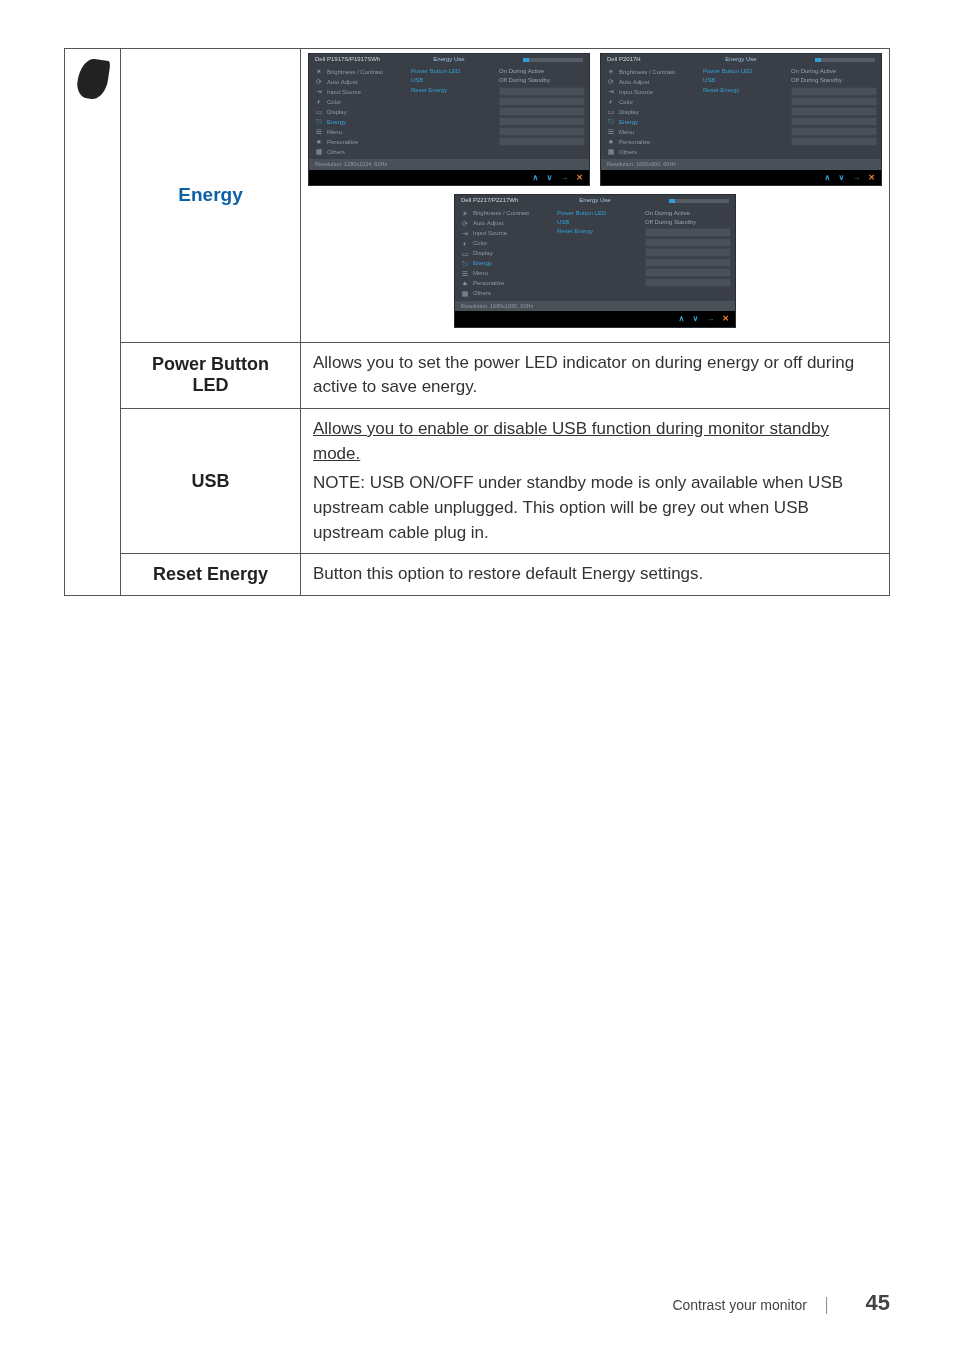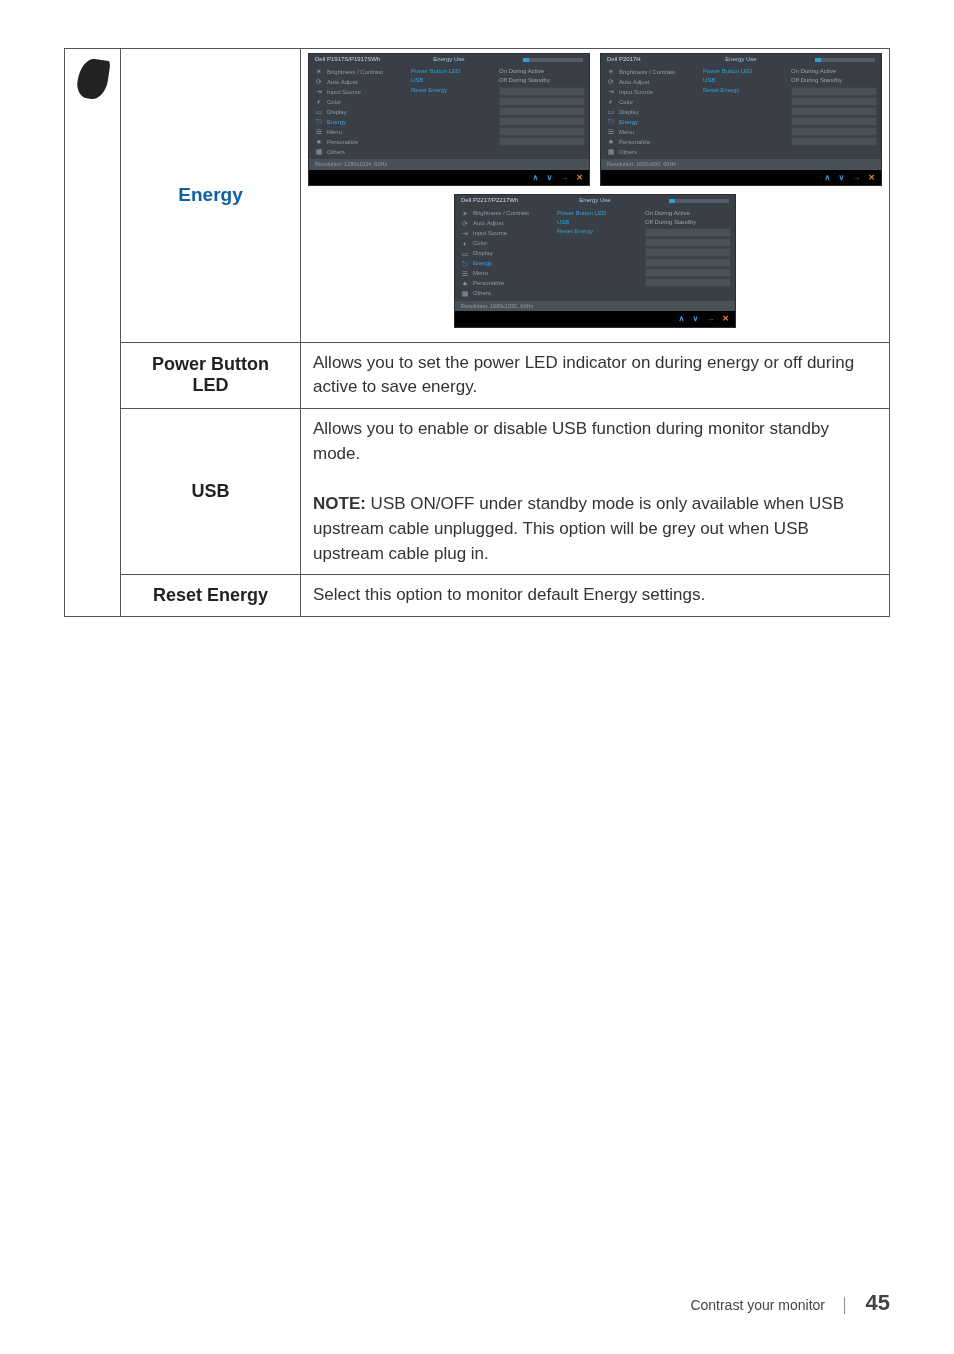--- a/index.html
+++ b/index.html
@@ -4,23 +4,23 @@
 <style>
   * { box-sizing: border-box; margin: 0; padding: 0; }
   html, body { width: 954px; height: 1354px; font-family: "Segoe UI", Arial, sans-serif; background: #fff; color: #333; }
   .page { width: 954px; height: 1354px; padding: 48px 64px 40px 64px; position: relative; }
   table.main { border-collapse: collapse; width: 100%; }
   table.main td { border: 1px solid #555; vertical-align: top; padding: 8px 12px; }
   table.main td.label { text-align: center; font-weight: 700; font-size: 18px; width: 180px; color: #222; vertical-align: middle; }
   table.main td.iconcell { width: 56px; border: 1px solid #555; text-align: center; vertical-align: top; padding-top: 10px; }
   table.main td.desc { font-size: 17px; line-height: 1.45; color: #333; }
   .energy-label { color: #0d5fa6; font-weight: 700; font-size: 19px; }
-  .note b { font-weight: 700; }
+  .note b { font-weight: 400; }
   .footer { position: absolute; bottom: 38px; right: 64px; font-size: 14px; color: #444; }
-  .footer .pg { font-size: 22px; font-weight: 700; vertical-align: baseline; }
+  .footer .pg { font-size: 22px; font-weight: 700; margin-left: 18px; vertical-align: baseline; }
   .divider { color: #888; margin: 0 12px; }
   
   .osd-wrap { display: flex; flex-direction: column; gap: 8px; align-items: center; padding: 0 0 10px 0; }
   .osd-row { display: flex; gap: 10px; }
   .osd { width: 282px; background: #3a3f47; border: 1px solid #2a2e34; font-size: 6px; color: #aeb6bf; line-height: 1.2; position: relative; }
   .osd .hdr { display: flex; justify-content: space-between; align-items: center; padding: 2px 6px; background: #3a3f47; color: #cfd5db; }
   .osd .hdr .hmid { position: absolute; left: 50%; transform: translateX(-50%); font-size: 6px; color: #9fc3df; }
   .osd .hdr .bar { width: 60px; height: 4px; background: linear-gradient(to right, #2fa0d6 0%, #2fa0d6 10%, #555c66 10%, #555c66 100%); }
   .osd .body { display: flex; }
   .osd .left { width: 100px; padding: 2px 4px 2px 6px; }
@@ -280,33 +280,33 @@
       <td class="desc">
         <span>Allows you to set the power LED indicator on during energy or off during active to save energy.</span>
       </td>
     </tr>
 
     <tr>
       <td class="label">
         <span>USB</span>
       </td>
       <td class="desc">
-        <p style="margin-bottom:26px;">Allows you to enable or disable USB function during monitor standby mode.</p>
+        <p style="margin-bottom:5px;text-decoration:underline;">Allows you to enable or disable USB function during monitor standby mode.</p>
         <p class="note">
           <b>NOTE:</b><span> USB ON/OFF under standby mode is only available when USB upstream cable unplugged. This option will be grey out when USB upstream cable plug in.</span>
         </p>
       </td>
     </tr>
 
     <tr>
       <td class="label">
         <span>Reset Energy</span>
       </td>
       <td class="desc">
-        <span>Select this option to monitor default Energy settings.</span>
+        <span>Button this option to restore default Energy settings.</span>
       </td>
     </tr>
   </tbody>
     </table>
 
   <div class="footer">
     <span>Contrast your monitor</span>
     <span class="divider">│</span>
     <span class="pg">45</span>
   </div>

